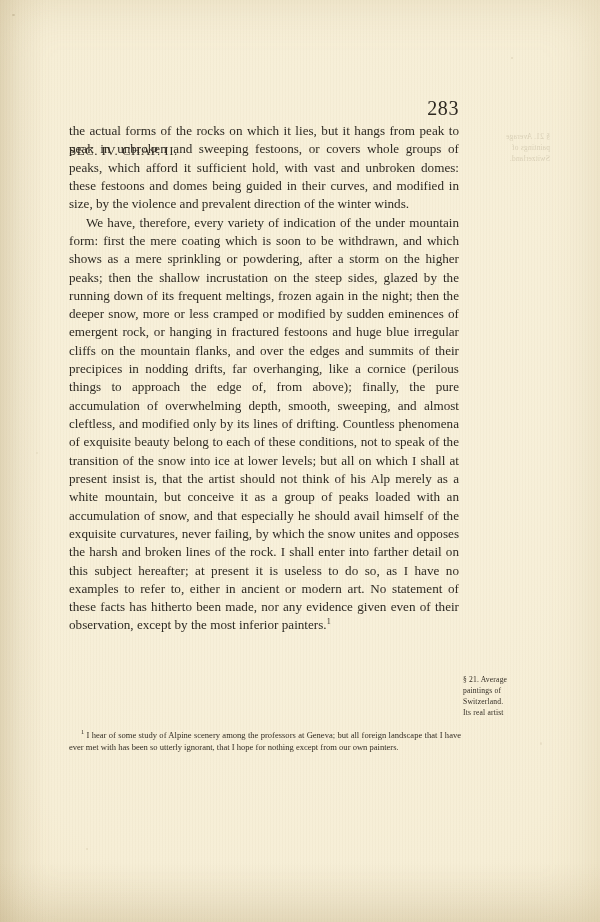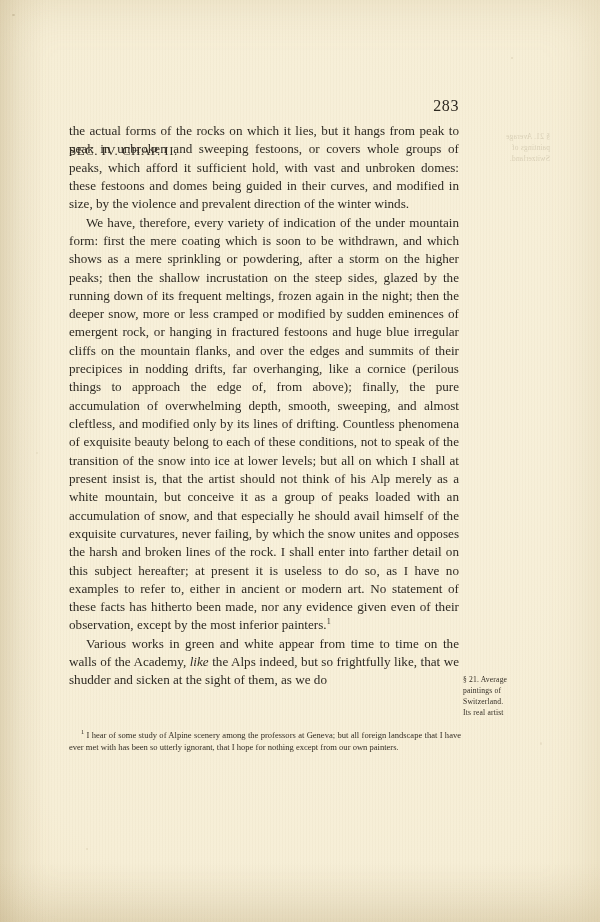--- a/index.html
+++ b/index.html
@@ -91,21 +91,21 @@
     text-transform: uppercase;
     color: #2e2821;
     white-space: nowrap;
   }
   .runhead .folio {
     position: absolute;
     left: 356px;
     top: -3px;
     width: 34px;
     text-align: right;
-    font-size: 16px;
+    font-size: 20px;
     letter-spacing: 0.6px;
     color: #2d2820;
   }
 
   
   .body {
     color: #2e2a23;
     font-size: 13.15px;
     line-height: 18.32px;
     text-align: justify;
@@ -202,21 +202,20 @@
       <div class="sec">SEC. IV. CHAP. II.</div>
       <div class="folio">283</div>
     </div>
 
     <div class="body">
 
       <p class="cont">the actual forms of the rocks on which it lies, but it hangs from peak to peak in unbroken and sweeping festoons, or covers whole groups of peaks, which afford it sufficient hold, with vast and unbroken domes: these festoons and domes being guided in their curves, and modified in size, by the violence and prevalent direction of the winter winds.</p>
 
       <p><span>We have, therefore, every variety of indication of the under mountain form: first the mere coating which is soon to be withdrawn, and which shows as a mere sprinkling or powdering, after a storm on the higher peaks; then the shallow incrustation on the steep sides, glazed by the running down of its frequent meltings, frozen again in the night; then the deeper snow, more or less cramped or modified by sudden eminences of emergent rock, or hanging in fractured festoons and huge blue irregular cliffs on the mountain flanks, and over the edges and summits of their precipices in nodding drifts, far overhanging, like a cornice (perilous things to approach the edge of, from above); finally, the pure accumulation of overwhelming depth, smooth, sweeping, and almost cleftless, and modified only by its lines of drifting. Countless phenomena of exquisite beauty belong to each of these conditions, not to speak of the transition of the snow into ice at lower levels; but all on which I shall at present insist is, that the artist should not think of his Alp merely as a white mountain, but conceive it as a group of peaks loaded with an accumulation of snow, and that especially he should avail himself of the exquisite curvatures, never failing, by which the snow unites and opposes the harsh and broken lines of the rock. I shall enter into farther detail on this subject hereafter; at present it is useless to do so, as I have no examples to refer to, either in ancient or modern art. No statement of these facts has hitherto been made, nor any evidence given even of their observation, except by the most inferior painters.</span><sup>1</sup></p>
 
-      <p><span>Various works in green and white appear from time to time on the walls of the Academy, </span><i>like</i><span> the Alps indeed, but so frightfully like, that we shudder and sicken at the sight of them, as we do</span></p>
 
     </div>
   </div>
 
   <div class="sidenote">
     <div>§ 21. Average</div>
     <div>paintings of</div>
     <div>Switzerland.</div>
     <div>Its real artist</div>
   </div>

